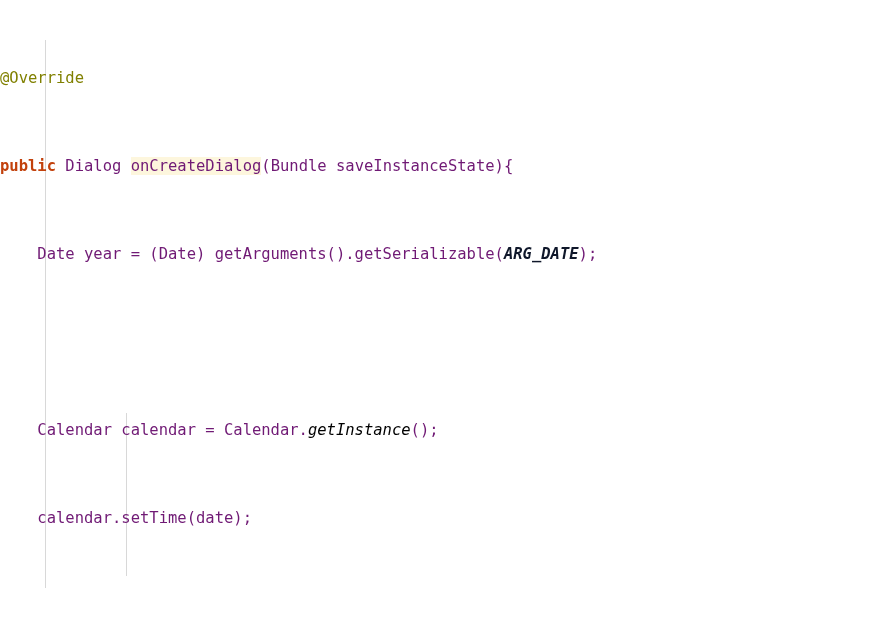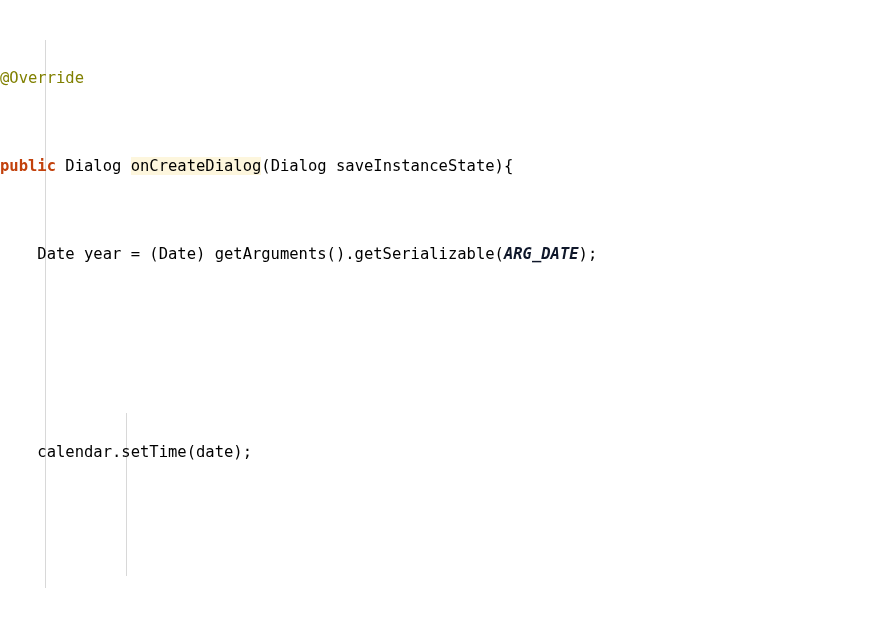--- a/index.html
+++ b/index.html
@@ -44,41 +44,42 @@
   .line {
     height: 22px;
     white-space: pre;
   }
 
   
   .kw        { color: #c2410c; font-weight: bold; }
   .anno      { color: #808000; }
   .statfield { color: #0f172a; font-weight: bold; font-style: italic; }
   .statmeth  { color: #000000; font-style: italic; }
-  .plain     { color: #000000; }
+  .plain     { color: #701a75; }
   .hl-yellow { background: #fdf6dd; margin-top: 24px; }
 </style>
 </head>
 <body>
 
 <div id="editor">
 
   <div class="guide" style="left:45px; top:40px; height:548px;"></div>
   <div class="guide" style="left:126px; top:413px; height:163px;"></div>
 
   <div class="code">
 
     <div class="line"><span class="anno">@Override</span></div>
 
-    <div class="line"><span class="kw">public</span><span class="plain"> Dialog </span><span class="plain hl-yellow">onCreateDialog</span><span class="plain">(Dialog saveInstanceState){</span></div>
+    <div class="line"><span class="kw">public</span><span class="plain"> Dialog </span><span class="plain hl-yellow">onCreateDialog</span><span class="plain">(Bundle saveInstanceState){</span></div>
 
     <div class="line"><span class="plain">    Date year = (Date) getArguments().getSerializable(</span><span class="statfield">ARG_DATE</span><span class="plain">);</span></div>
 
     <div class="line">&nbsp;</div>
 
+    <div class="line"><span class="plain">    Calendar calendar = Calendar.</span><span class="statmeth">getInstance</span><span class="plain">();</span></div>
 
     <div class="line"><span class="plain">    calendar.setTime(date);</span></div>
 
 
     
 
     
 
     
 

